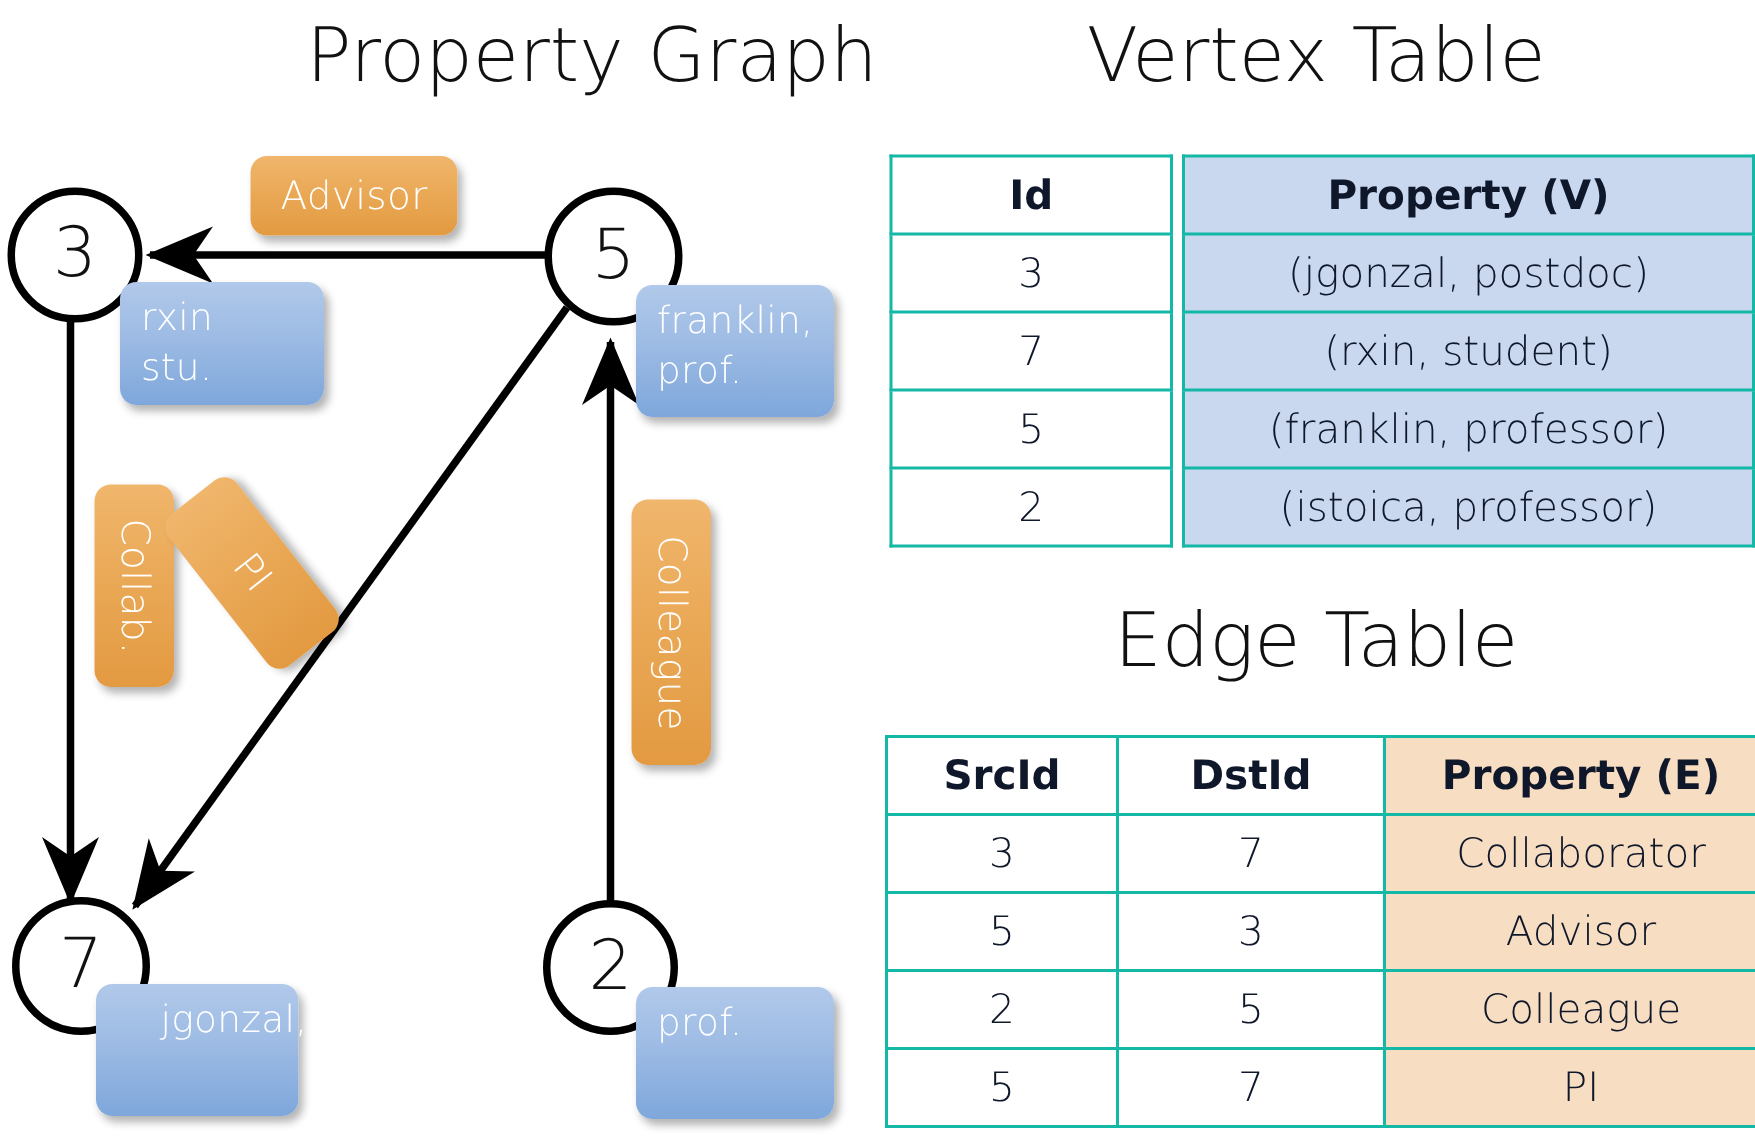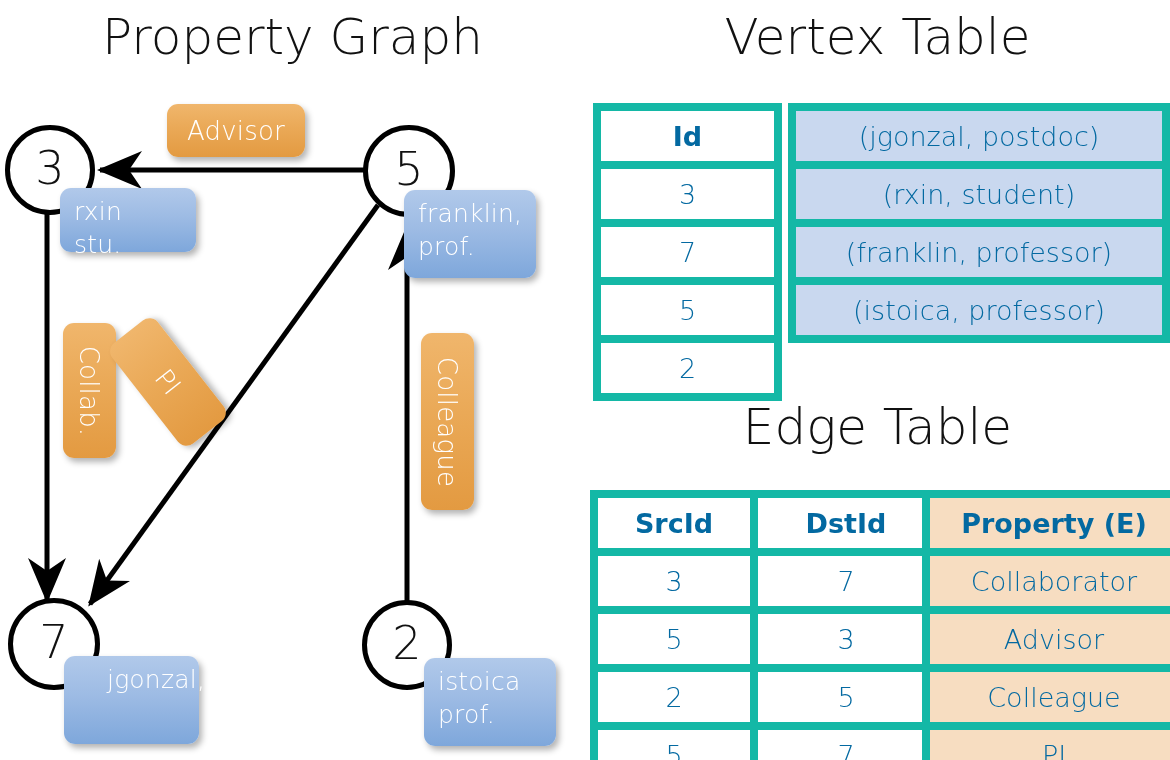--- a/index.html
+++ b/index.html
@@ -10,21 +10,21 @@
   }
   .title{
     position:absolute;
     font-family:"DejaVu Sans","Liberation Sans",sans-serif;
     font-weight:300;
     font-stretch:condensed;
     color:#111;
     white-space:nowrap;
     letter-spacing:0px;
   }
-  #title-property-graph{left:0;top:8px;width:585px;text-align:center;font-size:50px;}
+  #title-property-graph{left:0;top:8px;width:585px;text-align:right;font-size:50px;}
   #title-vertex-table{left:585px;top:8px;width:585px;text-align:center;font-size:50px;}
   #title-edge-table{left:585px;top:398px;width:585px;text-align:center;font-size:50px;}
 
   
   #graph-panel{position:absolute;left:0;top:0;width:585px;height:760px;}
   #graph-svg{position:absolute;left:0;top:0;width:585px;height:760px;}
 
   .node-circle{
     position:absolute;border:5px solid #000;border-radius:50%;
     background:#fff;box-sizing:border-box;
@@ -66,28 +66,28 @@
   .edge-label.diag span{
     display:block;
     transform:rotate(90deg);
     transform-origin:center center;
     white-space:nowrap;
   }
 
   
   .tbl{position:absolute;border-collapse:collapse;table-layout:fixed;}
   .tbl td,.tbl th{
-    border:8px solid #14b8a6;
+    border:2px solid #14b8a6;
     font-family:"DejaVu Sans","Liberation Sans",sans-serif;
     font-weight:300;
     font-size:27px;
     text-align:center;
     height:50px;
     padding:0;
-    color:#0369a1;
+    color:#0f172a;
     background:#fff;
   }
   .tbl th{font-weight:700;font-size:27px;}
   .tbl .blue{background:#c9d8ef;}
   .tbl .peach{background:#f7ddc1;}
 </style>
 </head>
 <body>
 
 <div class="title" id="title-property-graph">Property Graph</div>
@@ -118,33 +118,32 @@
   <div class="node-circle" style="left:363px;top:125px;width:92px;height:92px;">
     <span>5</span>
   </div>
   <div class="node-circle" style="left:8px;top:598px;width:92px;height:92px;">
     <span>7</span>
   </div>
   <div class="node-circle" style="left:362px;top:600px;width:90px;height:90px;">
     <span>2</span>
   </div>
 
-  <div class="prop-box" style="left:60px;top:188px;width:136px;height:64px;">
+  <div class="prop-box" style="left:80px;top:188px;width:136px;height:82px;">
     <div>rxin</div>
     <div>stu.</div>
   </div>
-  <div class="prop-box" style="left:404px;top:190px;width:132px;height:88px;">
+  <div class="prop-box" style="left:424px;top:190px;width:132px;height:88px;">
     <div>franklin,</div>
     <div>prof.</div>
   </div>
   <div class="prop-box" style="left:64px;top:656px;width:135px;height:88px;padding-left:43px;">
     <div>jgonzal,</div>
   </div>
   <div class="prop-box" style="left:424px;top:658px;width:132px;height:88px;">
-    <div>istoica</div>
     <div>prof.</div>
   </div>
 
   <div class="edge-label" style="left:167px;top:104px;width:138px;height:53px;">
     <span>Advisor</span>
   </div>
 
   <div class="edge-label vert" style="left:63px;top:323px;width:53px;height:135px;">
     <span>Collab.</span>
   </div>
@@ -173,20 +172,23 @@
         <td>5</td>
       </tr>
   <tr>
         <td>2</td>
       </tr>
 </tbody>
   </table>
 
 <table class="tbl" style="left:788px;top:103px;width:382px;">
   <tbody>
+      <tr>
+    <th class="blue">Property (V)</th>
+  </tr>
   <tr>
         <td class="blue">(jgonzal, postdoc)</td>
       </tr>
   <tr>
         <td class="blue">(rxin, student)</td>
       </tr>
   <tr>
         <td class="blue">(franklin, professor)</td>
       </tr>
   <tr>

